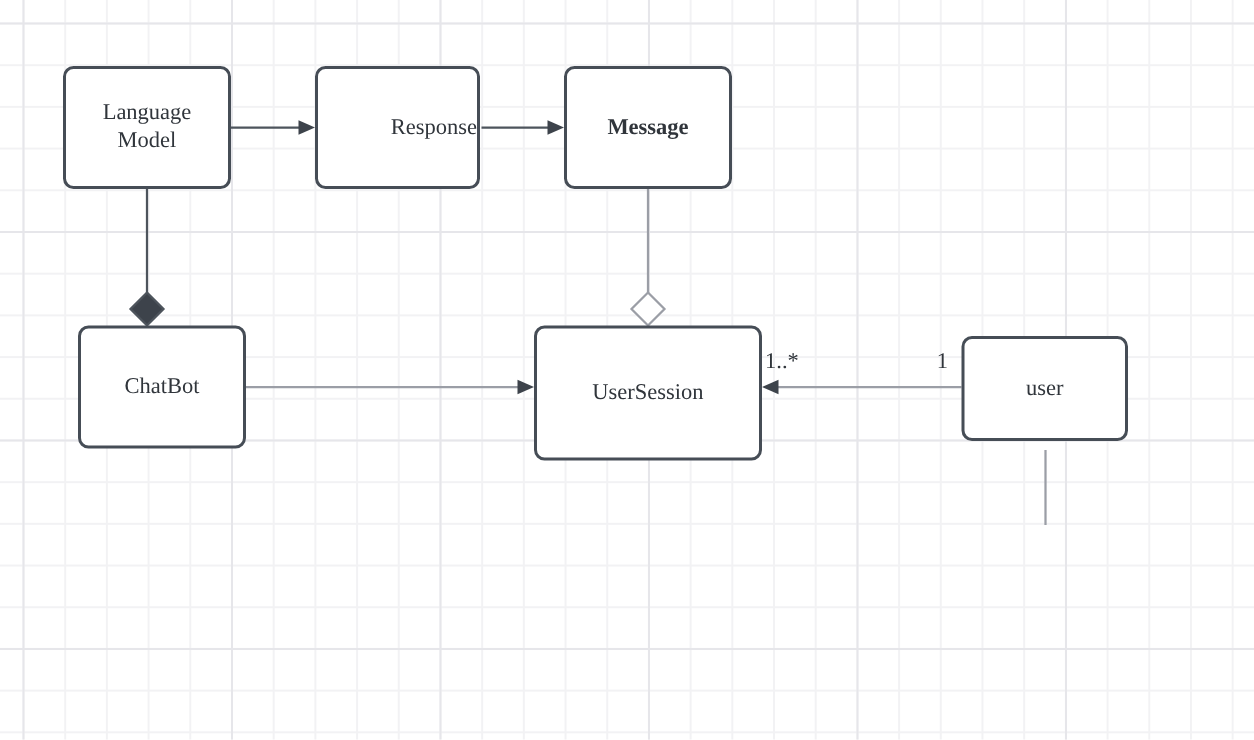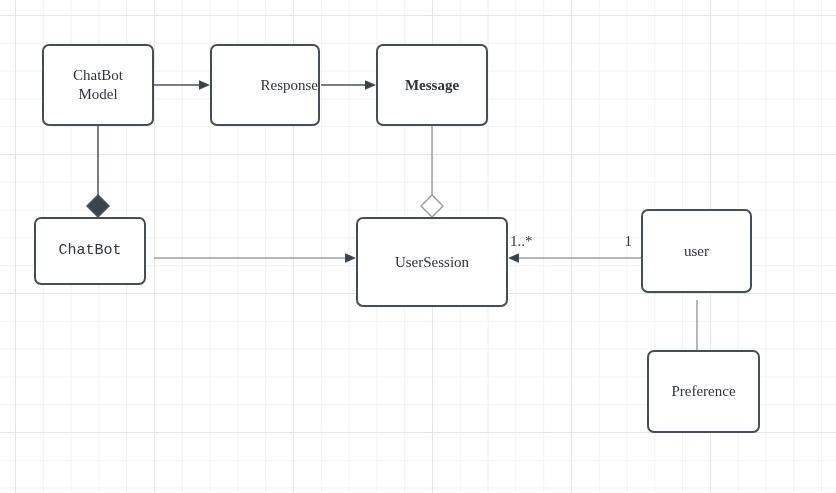--- a/index.html
+++ b/index.html
@@ -70,44 +70,41 @@
     <line x1="154" y1="258" x2="346" y2="258" class="edge-gray"></line>
     <polygon points="356,258 345,253.2 345,262.8" class="arrow"></polygon>
 
     <line x1="641" y1="258" x2="518" y2="258" class="edge-gray"></line>
     <polygon points="508,258 519,253.2 519,262.8" class="arrow"></polygon>
 
     <line x1="697" y1="300" x2="697" y2="350" class="edge-gray"></line>
   </svg>
 
   <div class="node" style="left:42px;top:44px;width:112px;height:82px;">
-    <span style="display:inline-block;width:80px;">ChatBot Model</span>
+    <span style="display:inline-block;width:80px;">Language Model</span>
   </div>
 
   <div class="node" style="left:210px;top:44px;width:110px;height:82px;justify-content:flex-end;">
     <span>Response</span>
   </div>
 
   <div class="node" style="left:376px;top:44px;width:112px;height:82px;font-weight:bold;">
     <span>Message</span>
   </div>
 
-  <div class="node" style="left:34px;top:217px;width:112px;height:68px;font-family:Liberation Mono, monospace;">
+  <div class="node" style="left:52px;top:217px;width:112px;height:82px;">
     <span>ChatBot</span>
   </div>
 
   <div class="node" style="left:356px;top:217px;width:152px;height:90px;">
     <span>UserSession</span>
   </div>
 
-  <div class="node" style="left:641px;top:209px;width:111px;height:84px;">
+  <div class="node" style="left:641px;top:224px;width:111px;height:70px;">
     <span>user</span>
   </div>
 
-  <div class="node" style="left:647px;top:350px;width:113px;height:83px;">
-    <span>Preference</span>
-  </div>
 
   <div class="edge-label" style="left:510px;top:233px;">1..*</div>
 
   <div class="edge-label" style="left:614px;top:233px;width:18px;text-align:right;">1</div>
 
 </div>
 
 </body></html>

